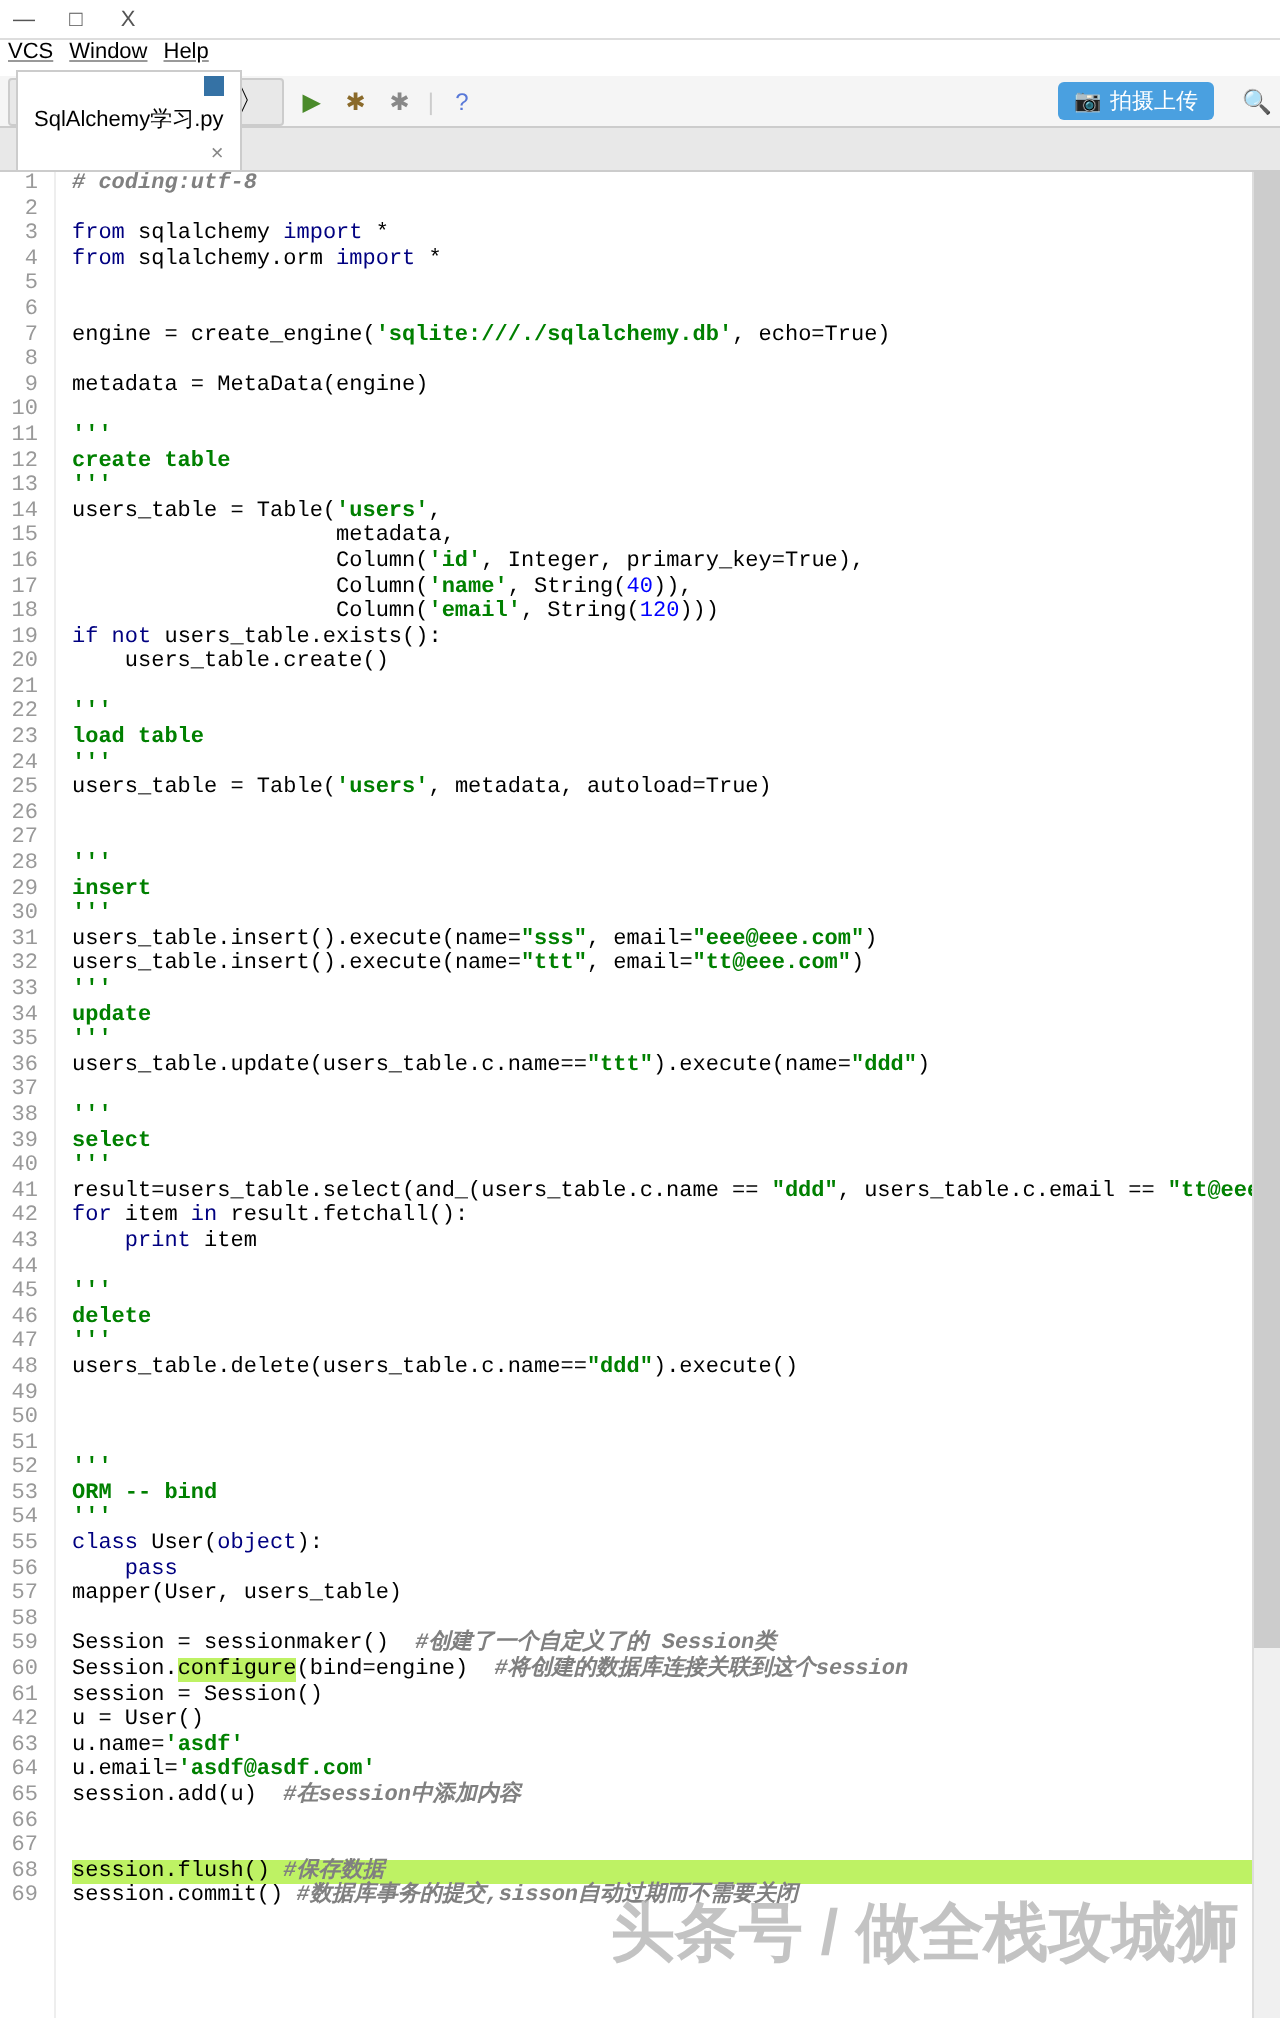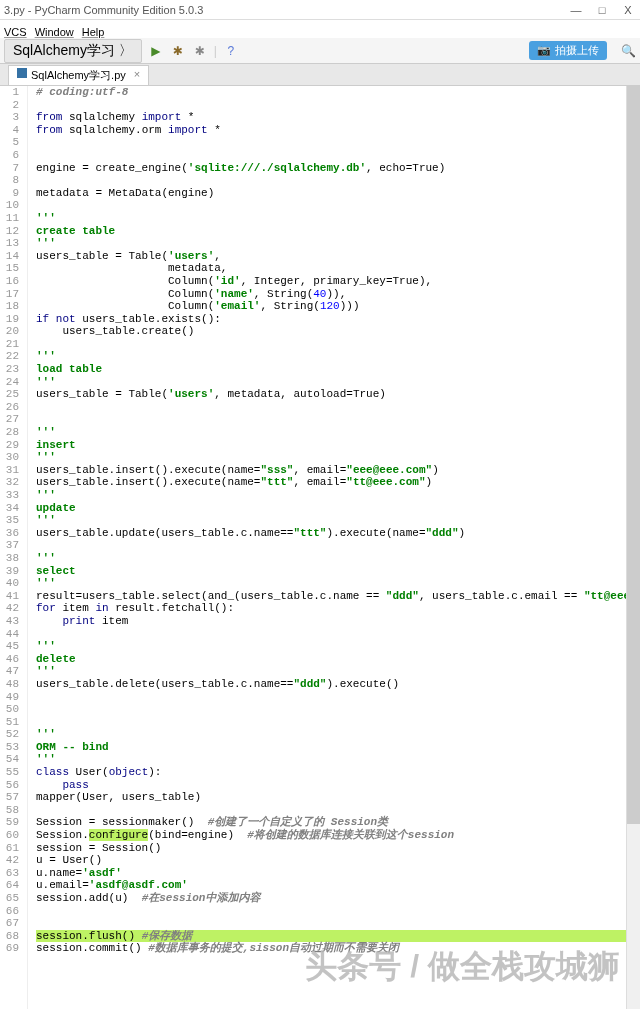--- a/index.html
+++ b/index.html
@@ -21,21 +21,21 @@
       font-size: 11px;
       color: #555;
     }
     .title-bar .app-title { flex: 1; }
     .title-bar .win-btns { display: flex; gap: 10px; }
     .title-bar .win-btn { width: 16px; text-align: center; cursor: pointer; }
     .menu-bar {
       height: 18px;
       background: #fff;
       display: flex;
-      align-items: flex-end;
+      align-items: flex-start;
       padding: 0 4px;
       font-size: 11px;
       gap: 8px;
     }
     .menu-item { text-decoration: underline; text-decoration-color: #999; cursor: pointer; }
     .toolbar {
       height: 26px;
       background: #f5f5f5;
       border-bottom: 1px solid #ccc;
       display: flex;
@@ -75,22 +75,23 @@
       align-items: flex-end;
       padding-left: 8px;
     }
     .file-tab {
       background: #fff;
       border: 1px solid #ccc;
       border-bottom: none;
       padding: 2px 8px;
       font-size: 11px;
       display: flex;
-      align-items: flex-start;
+      align-items: flex-end;
       gap: 4px;
+      flex-direction: column;
     }
     .py-icon { width: 10px; height: 10px; background: #3572a5; display: inline-block; }
     .close-x { color: #888; cursor: pointer; margin-left: 4px; }
     .editor {
       display: flex;
       background: #fff;
       height: calc(1009px - 86px);
       font-family: 'Consolas', 'Courier New', monospace;
       font-size: 11px;
       line-height: 12.6px;
@@ -140,21 +141,20 @@
       top: 0;
       width: 100%;
       height: 80%;
       background: #ccc;
     }
   </style>
 </head>
 <body>
 
 <div class="title-bar">
-  <span class="app-title">3.py - PyCharm Community Edition 5.0.3</span>
   <div class="win-btns">
     <span class="win-btn">—</span>
     <span class="win-btn">□</span>
     <span class="win-btn">X</span>
   </div>
 </div>
 
 <div class="menu-bar">
   <span class="menu-item">VCS</span>
   <span class="menu-item">Window</span>

